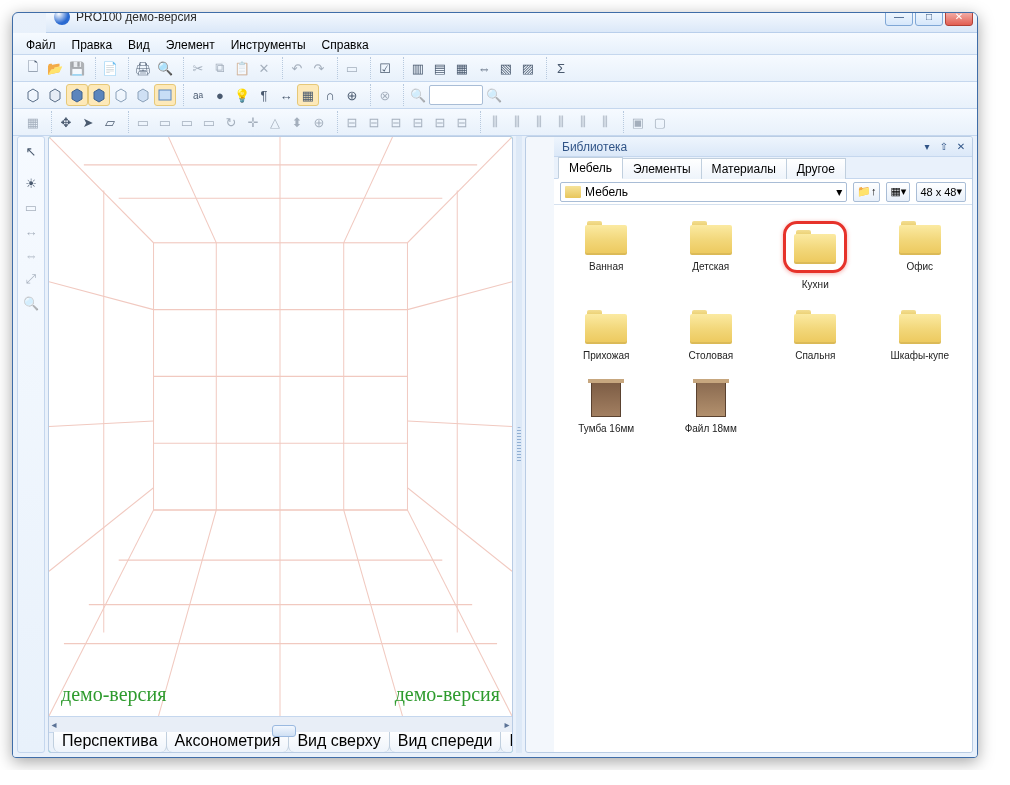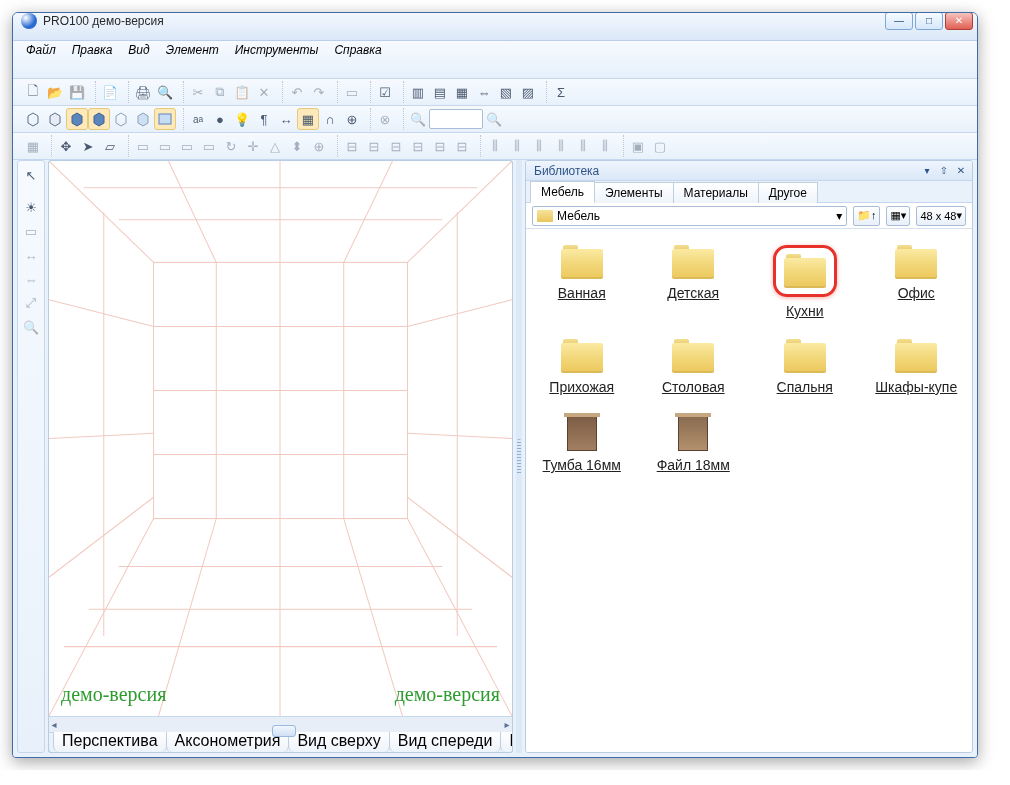--- a/index.html
+++ b/index.html
@@ -13,46 +13,46 @@
   }
   .window {
     width: 966px; height: 746px;
     border: 1px solid #3f6da8;
     background: linear-gradient(#e9f1fb, #dde9f7 40%, #dde9f7);
     border-radius: 6px 6px 4px 4px;
     display: flex; flex-direction: column;
     overflow: hidden;
   }
   .titlebar {
-    height: 28px; display: flex; align-items: center;
+    height: 20px; display: flex; align-items: center;
     padding: 0 4px 12px 8px;
     background: linear-gradient(#f3f8fe, #dbe8f8);
     border-bottom: 1px solid #b9cfeb;
+    margin-left: 33px;
   }
   .titlebar .app-icon {
     width: 16px; height: 16px; border-radius: 50%;
     background: radial-gradient(circle at 30% 30%, #fff, #2a6ad1 60%);
     margin-right: 6px;
   }
   .titlebar .title { flex: 1; color: #2a2a2a; font-size: 12px; }
   .winbtns { display: flex; gap: 2px; }
   .winbtn {
     width: 28px; height: 18px;
     background: linear-gradient(#f6fbff, #d6e7fb);
     border: 1px solid #7fa7d6; border-radius: 3px;
     display:flex; align-items:center; justify-content:center;
     font-size: 10px; color:#2c4c78;
   }
   .winbtn.close { background: linear-gradient(#f6c4bf, #e25e52); color:#fff; border-color:#b14137;}
   .menubar {
-    height: 38px; display:flex; align-items:flex-start; gap: 2px;
+    height: 22px; display:flex; align-items:flex-end; gap: 2px;
     padding: 0 6px;
     background: linear-gradient(#f6faff, #e6f0fb);
     border-bottom: 1px solid #c5d7ee;
-    font-style: italic;
   }
   .menuitem { padding: 2px 7px; border-radius:3px; }
   .toolbar {
     display:flex; align-items:center; gap:1px;
     padding: 2px 6px;
     background: linear-gradient(#f6faff, #e8f1fb);
     border-bottom: 1px solid #c5d7ee;
   }
   .tgrp { display:flex; align-items:center; padding: 0 3px; border-left: 1px dotted #b7c9de; margin-left:3px;}
   .tgrp:first-child { border-left:none; margin-left:0;}
@@ -129,20 +129,21 @@
     width:4px; height:36px;
     background:
       repeating-linear-gradient(#8faed2 0 1px, transparent 1px 3px);
     border-radius:2px;
   }
   .panel {
     flex:1; min-width:0;
     border:1px solid #b9cce4; background:#f3f7fc; border-radius:3px;
     display:flex; flex-direction:column;
     overflow:hidden;
+    padding-left:28px;
   }
   .panel-title {
     height:20px; background: linear-gradient(#eef5fd,#dbe8f8);
     border-bottom:1px solid #c5d7ee;
     display:flex; align-items:center; padding:0 4px 0 8px;
     color:#305487;
   }
   .panel-title .spacer{flex:1;}
   .panel-title .pbtn{ width:14px; height:14px;margin-left:3px; display:flex;align-items:center;justify-content:center; font-size:10px; color:#305487;}
   .panel-tabs {
@@ -201,21 +202,21 @@
   .cabinet-icon {
     width:30px; height:36px;
     background:linear-gradient(#7c5c44,#a27f61);
     border:1px solid #5a4230; position:relative;
   }
   .cabinet-icon::after{
     content:""; position:absolute; left:-4px; right:-4px; top:-3px; height:4px;
     background:#c7a77f;
   }
   .cabinet-icon.var2{ background:linear-gradient(#8a6a50,#b2906d);}
-  .item-label{ font-size:14px; color:#222; text-align:center;text-decoration:underline; }
+  .item-label{ font-size:10px; color:#222; text-align:center; }
   .highlight {
     border: 3px solid #e6322a; border-radius:14px; padding:6px 8px;
     box-shadow: 0 1px 4px rgba(230,50,42,.4);
   }
   .arrow-r { width:10px; text-align:center; color:#5b7296; font-size:10px;}
   svg.cube { width:16px; height:16px; }
 </style>
 </head>
 <body>
 

